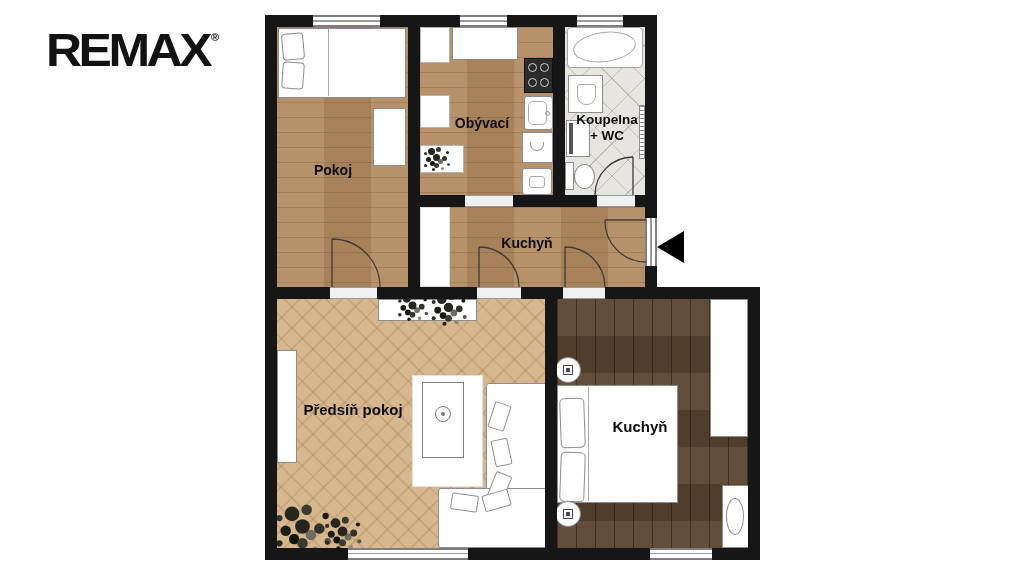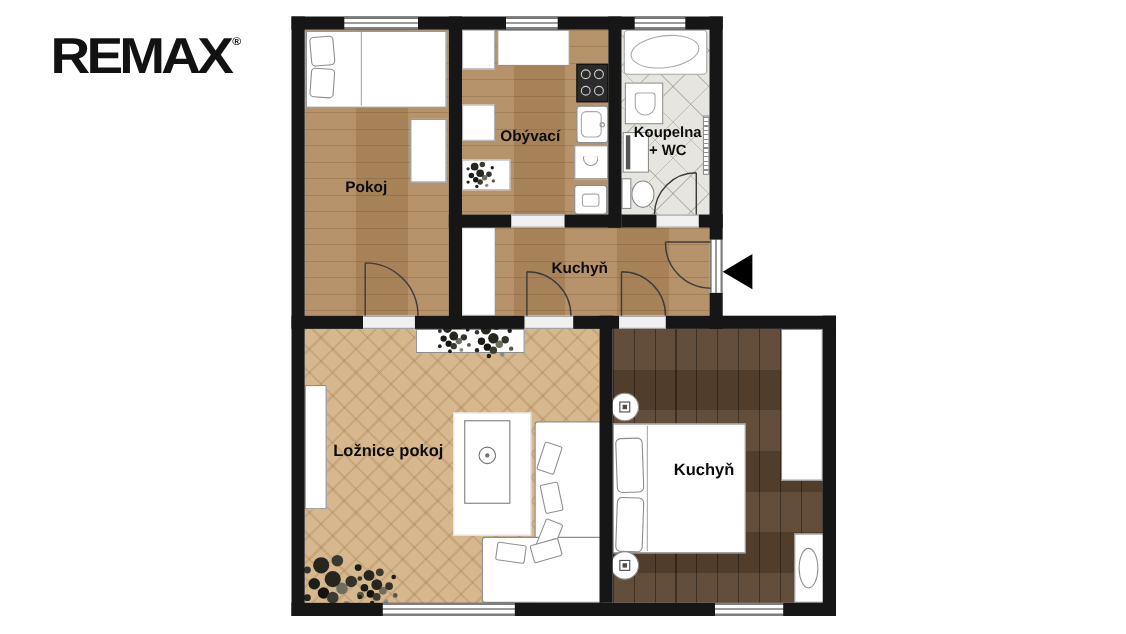--- a/index.html
+++ b/index.html
@@ -195,16 +195,16 @@
 
   <div class="arrow-left" style="left:392px;top:216px"></div>
 
   <div class="label" style="left:68px;top:155px">Pokoj</div>
   <div class="label" style="left:217px;top:108px">Obývací</div>
   <div class="label" style="left:342px;top:113px;font-size:13.5px">
     <span style="display:block">Koupelna</span>
     <span style="display:block">+ WC</span>
   </div>
   <div class="label" style="left:262px;top:228px">Kuchyň</div>
-  <div class="label" style="left:88px;top:395px;font-size:15px">Ložnice pokoj</div>
+  <div class="label" style="left:88px;top:395px;font-size:15px">Předsíň pokoj</div>
   <div class="label" style="left:375px;top:412px;font-size:15px">Kuchyň</div>
 
 </div>
 
 </body></html>

